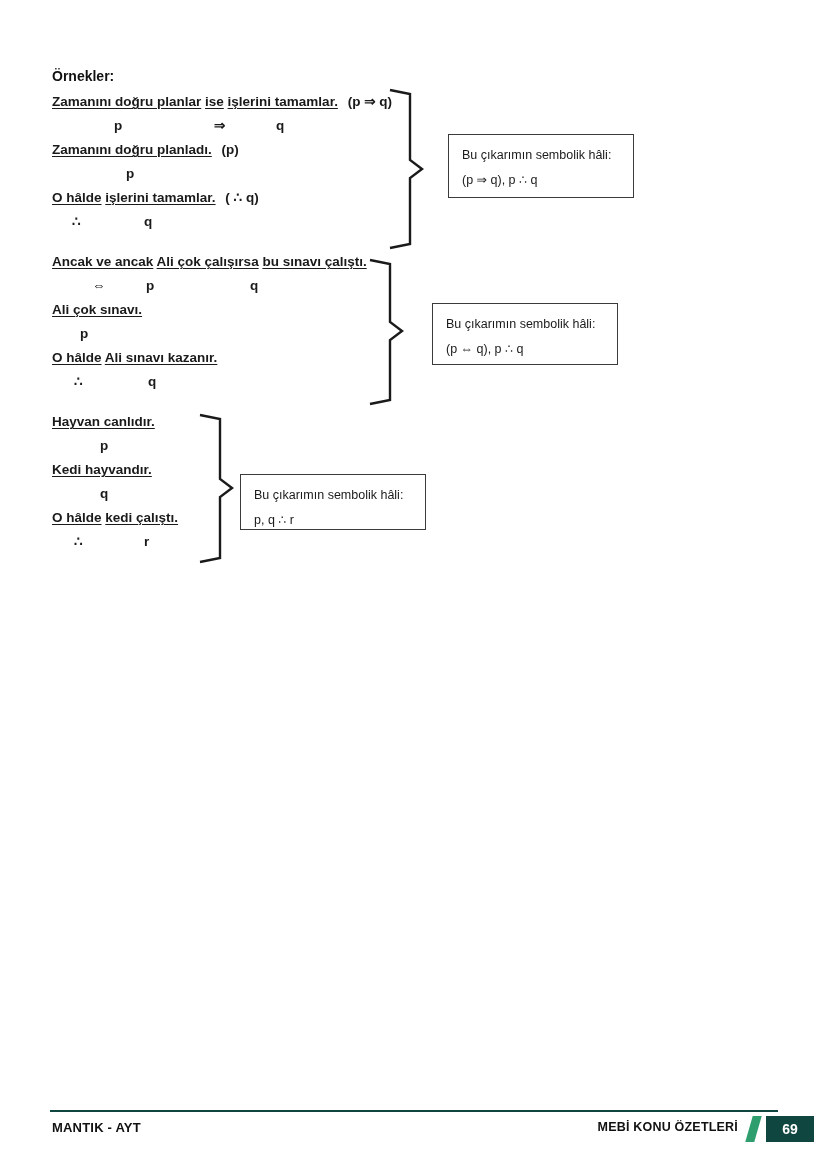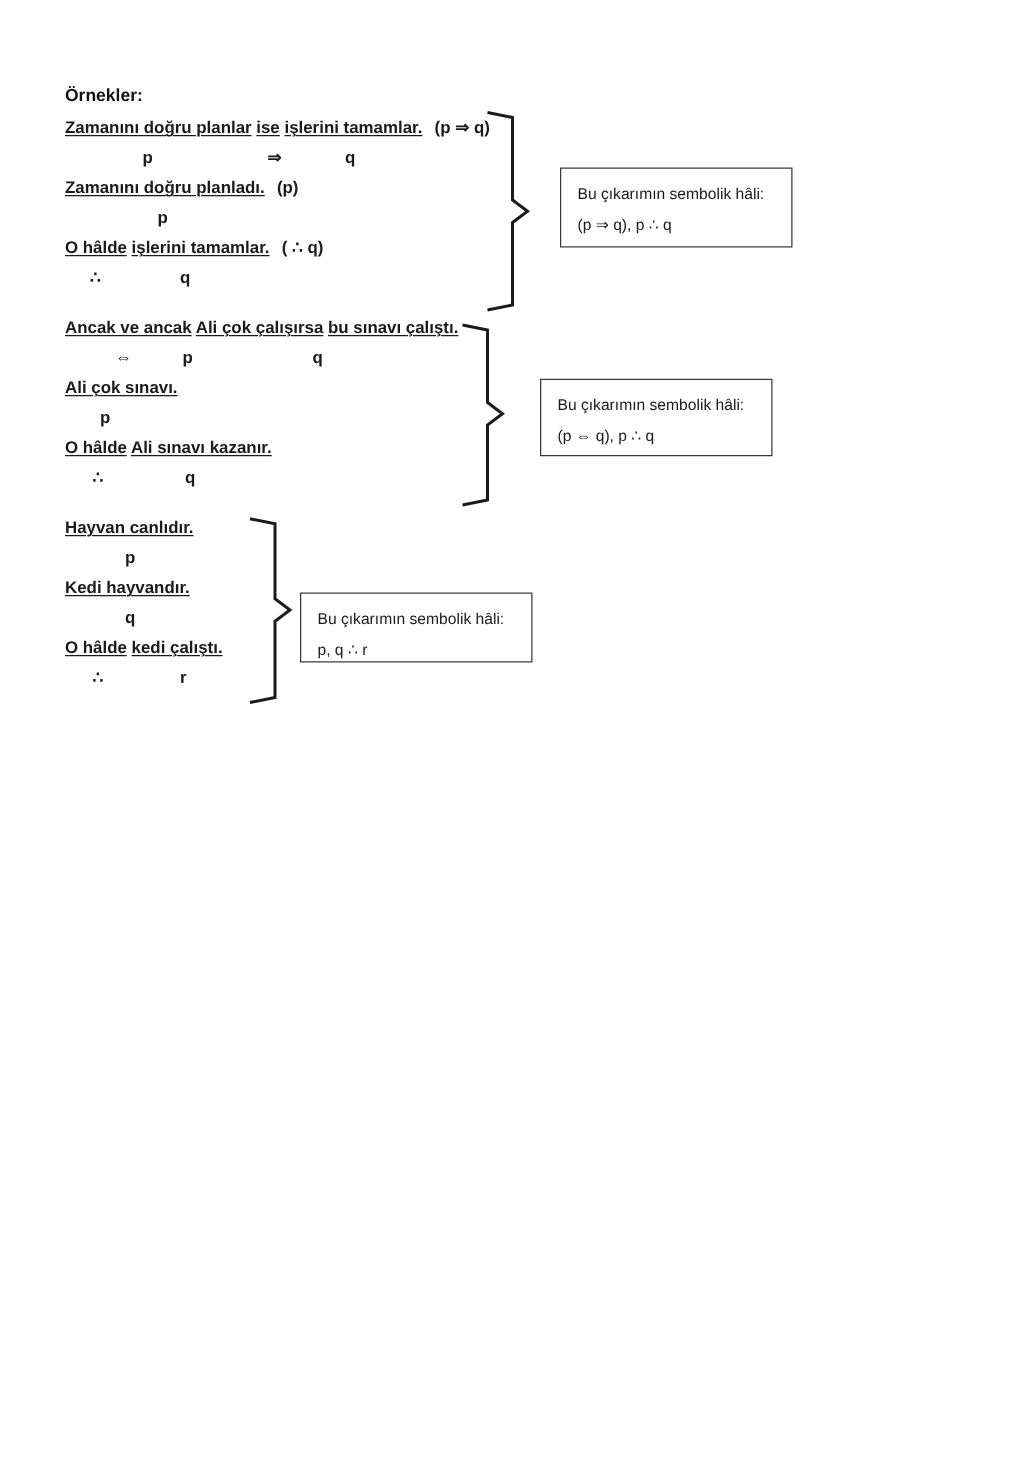--- a/index.html
+++ b/index.html
@@ -312,14 +312,21 @@
       <polyline points="2,4 22,8 22,68 34,77 22,86 22,147 2,151" fill="none" stroke="#1a1a1a" stroke-width="2.4" stroke-linejoin="miter" stroke-linecap="butt"></polyline>
     </svg>
 
     <div class="callout" style="left:240px; top:474px; width:186px; height:56px;">
       <div>Bu çıkarımın sembolik hâli:</div>
       <div class="c-line2">p, q ∴ r</div>
     </div>
 
   </div>
 
+  <div class="footer">
+    <div class="footer-rule"></div>
+    <div class="footer-left">MANTIK - AYT</div>
+    <div class="footer-right">MEBİ KONU ÖZETLERİ</div>
+    <div class="footer-slash"></div>
+    <div class="footer-page">69</div>
+  </div>
 
 </div>
 
 </body></html>

